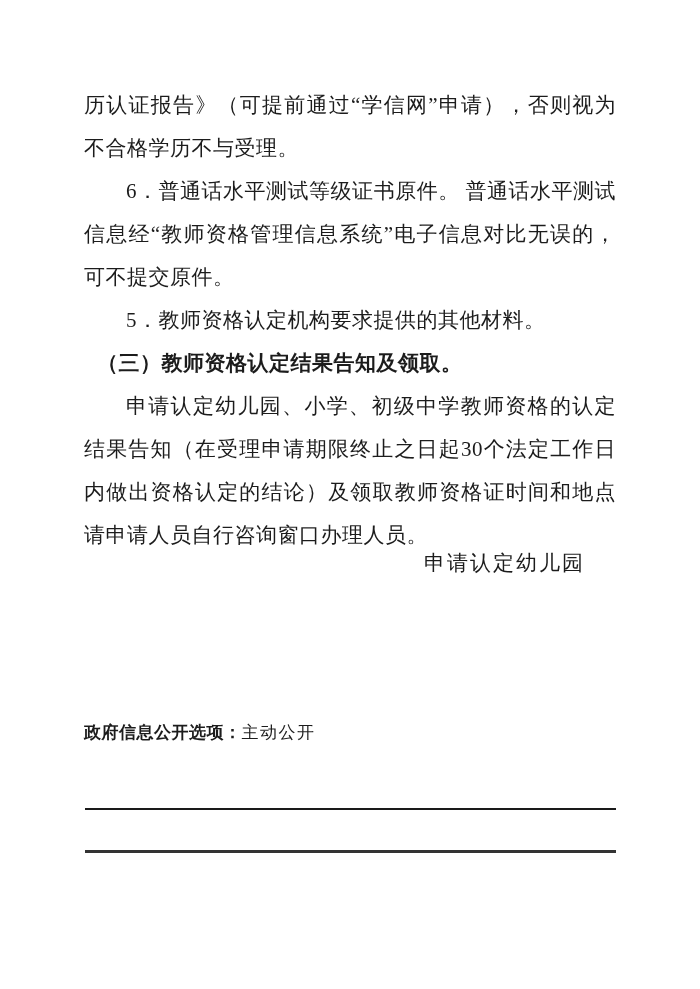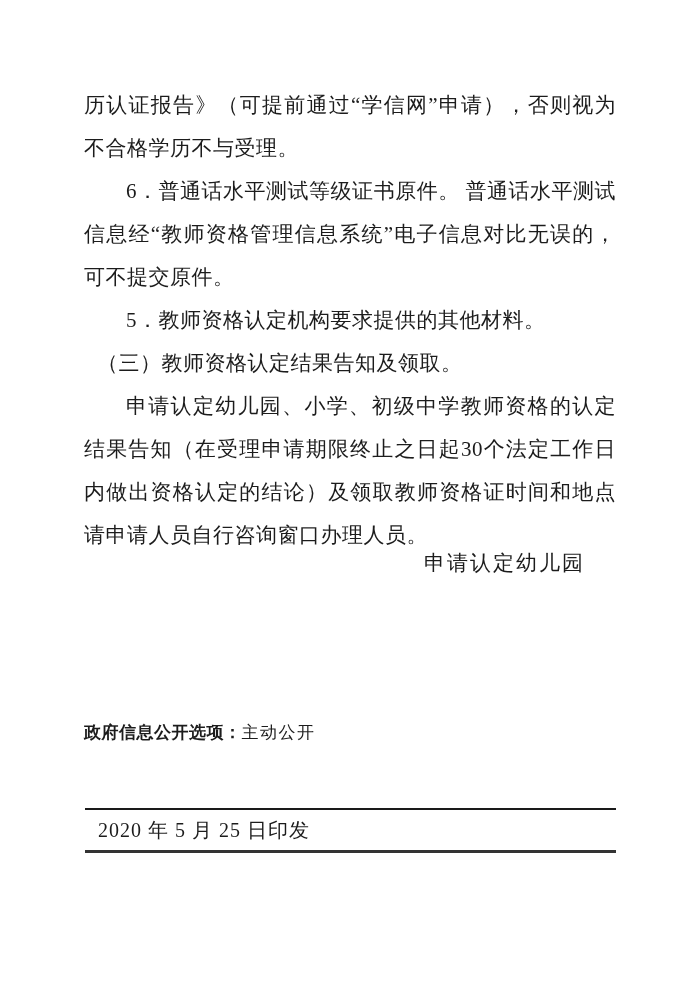--- a/index.html
+++ b/index.html
@@ -20,21 +20,21 @@
     top: 84px;
   }
   .content p {
     font-size: 21px;
     line-height: 43px;
     text-align: justify;
     letter-spacing: 0.5px;
   }
   .para-indent { text-indent: 2em; }
   .section-heading {
-    font-weight: normal;
+    font-weight: bold;
     text-indent: 0.62em;
   }
   .sig-org {
     position: absolute;
     top: 549px;
     right: 115px;
     font-size: 21px;
     letter-spacing: 2px;
   }
   .sig-date {
@@ -90,16 +90,15 @@
   </div>
 
   <div class="sig-org">申请认定幼儿园</div>
 
 
   <div class="disclosure">
     <span class="label">政府信息公开选项：</span><span class="value">主动公开</span>
   </div>
 
   <div class="footer">
-    <span class="footer-right">2020 年 5 月 25 日印发</span>
   </div>
 
 </div>
 
 </body></html>

